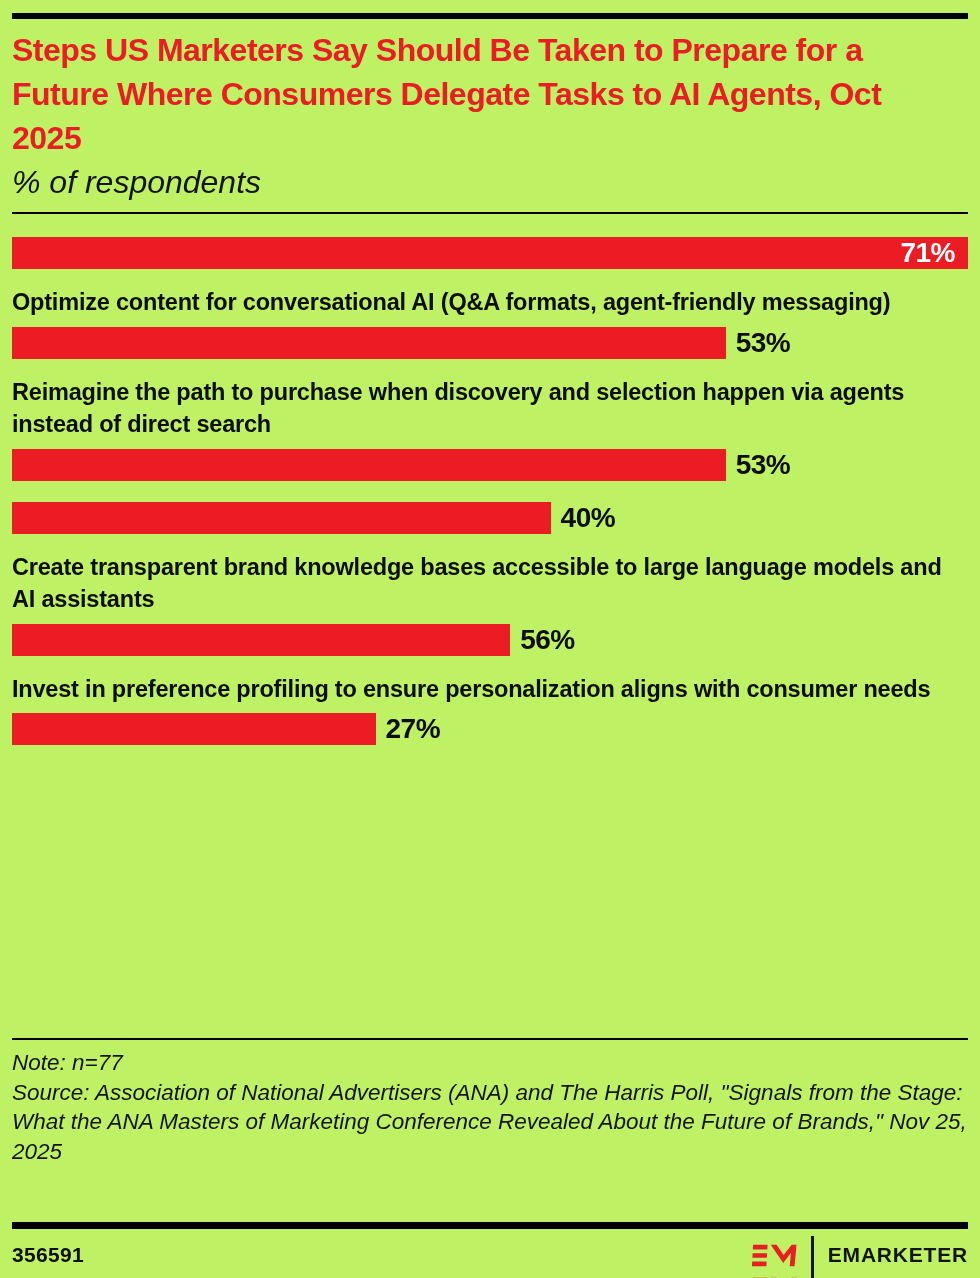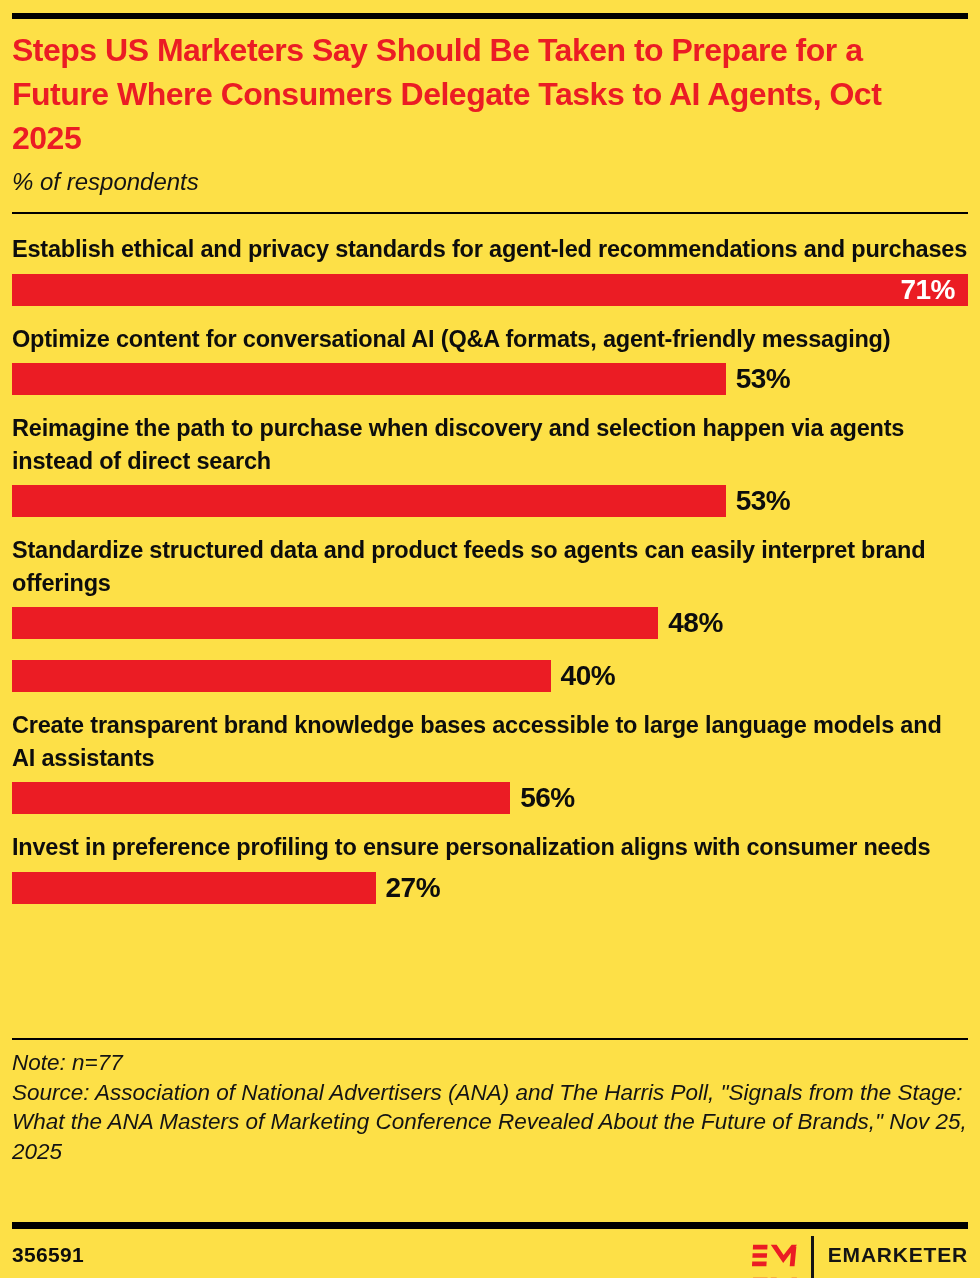--- a/index.html
+++ b/index.html
@@ -1,33 +1,33 @@
 <!DOCTYPE html>
 <html><head>
 <meta charset="utf-8">
 <style>
   * { margin:0; padding:0; box-sizing:border-box; }
   html,body { background:#ffffff; }
   .page {
     position:relative;
     width:980px; height:1278px;
-    background:#fde047;
+    background:#bef264;
     overflow:hidden;
     font-family:"Liberation Sans","DejaVu Sans",sans-serif;
     color:#0d0d0d;
   }
   .topbar { margin:13px 12px 0; height:6px; background:#000; }
   .title {
     margin:9px 12px 0; max-width:880px;
     font-size:32px; line-height:44px; font-weight:700;
     letter-spacing:-0.5px; color:#EB1C24;
   }
   .subtitle {
     margin:3px 12px 0;
-    font-size:24px; line-height:38px;
+    font-size:32px; line-height:38px;
     font-style:italic; font-weight:400; color:#141414;
   }
   .thin-rule { margin:11px 12px 0; height:2px; background:#000; }
   .chart { margin:19px 12px 0; }
   .row { margin-bottom:13px; }
   .cat {
     font-size:23.5px; font-weight:700; line-height:32.5px;
     letter-spacing:-0.2px; margin-bottom:4px; color:#0d0d0d;
   }
   .track { display:flex; align-items:center; height:40px; }
@@ -64,21 +64,20 @@
   <div class="topbar"></div>
 
   <h1 class="title">Steps US Marketers Say Should Be Taken to Prepare for a Future Where Consumers Delegate Tasks to AI Agents, Oct 2025</h1>
   <div class="subtitle">% of respondents</div>
 
   <div class="thin-rule"></div>
 
   <div class="chart">
 
     <div class="row">
-      <div class="cat">Establish ethical and privacy standards for agent-led recommendations and purchases</div>
       <div class="track">
         <div class="bar" style="width: 100%;">
           <span class="pct inside">71%</span>
         </div>
       </div>
     </div>
 
     <div class="row">
       <div class="cat">Optimize content for conversational AI (Q&amp;A formats, agent-friendly messaging)</div>
       <div class="track">
@@ -88,27 +87,20 @@
     </div>
 
     <div class="row">
       <div class="cat">Reimagine the path to purchase when discovery and selection happen via agents instead of direct search</div>
       <div class="track">
         <div class="bar" style="width: 74.6479%;"></div>
         <span class="pct outside">53%</span>
       </div>
     </div>
 
-    <div class="row">
-      <div class="cat">Standardize structured data and product feeds so agents can easily interpret brand offerings</div>
-      <div class="track">
-        <div class="bar" style="width: 67.6056%;"></div>
-        <span class="pct outside">48%</span>
-      </div>
-    </div>
 
     <div class="row">
       <div class="track">
         <div class="bar" style="width: 56.338%;"></div>
         <span class="pct outside">40%</span>
       </div>
     </div>
 
     <div class="row">
       <div class="cat">Create transparent brand knowledge bases accessible to large language models and AI assistants</div>

